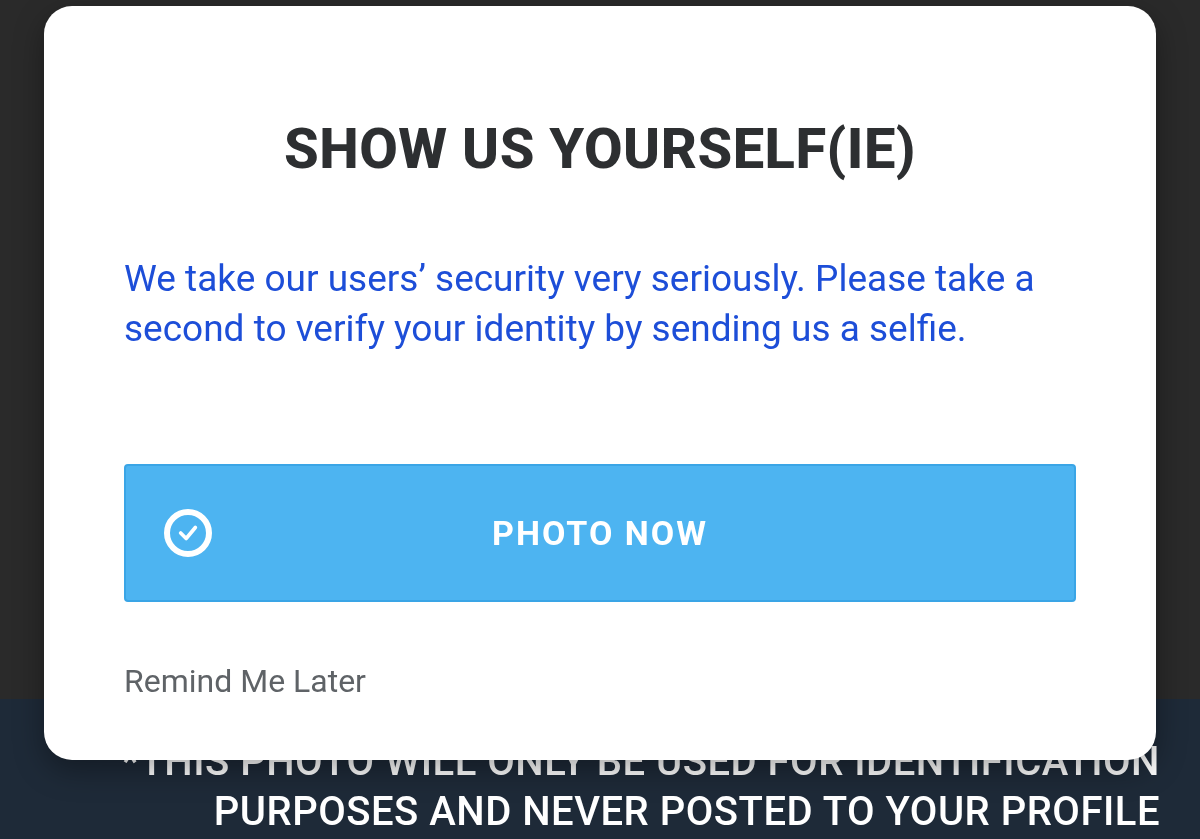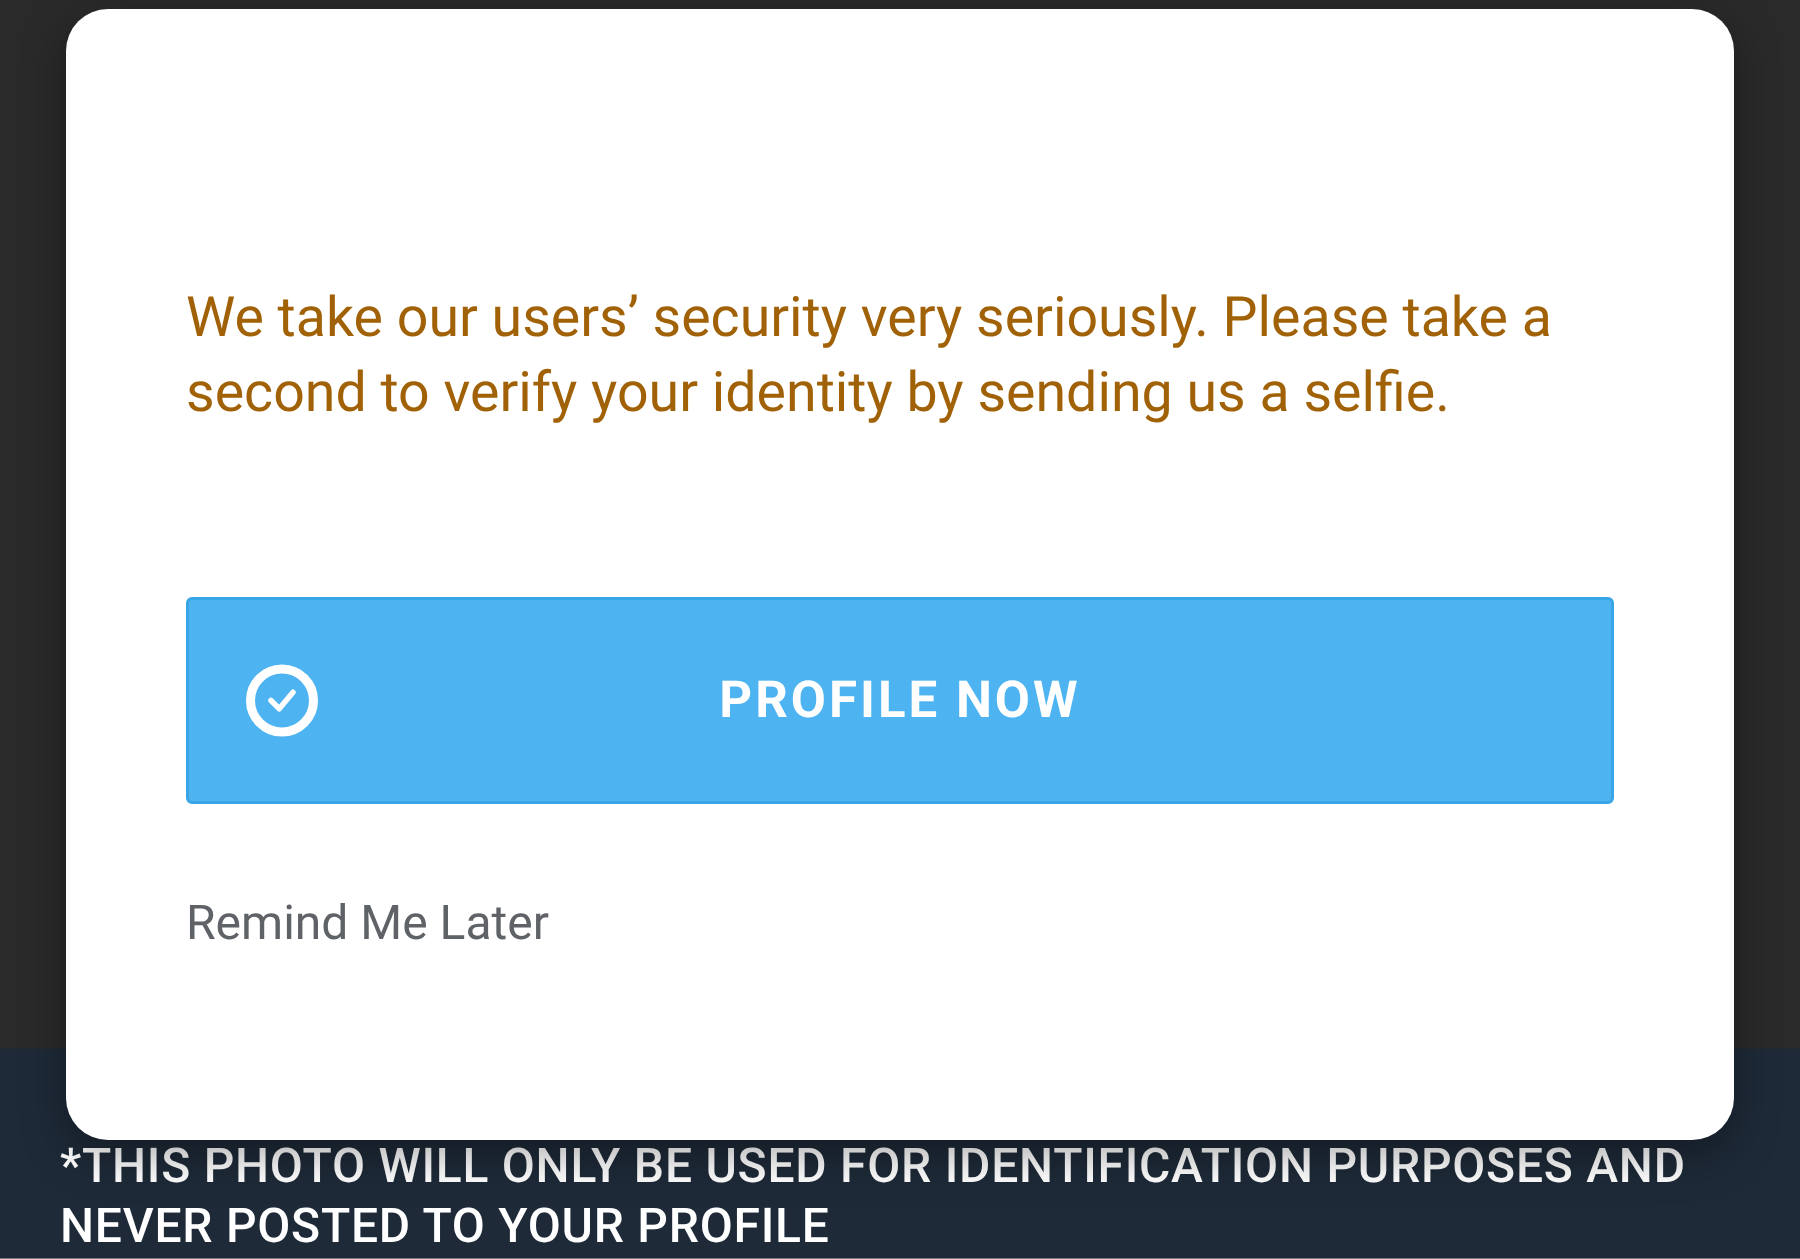--- a/index.html
+++ b/index.html
@@ -36,23 +36,23 @@
       position: absolute;
       background: #6a7580;
     }
     .backdrop-plus::before { left: 23px; top: 4px; width: 4px; height: 42px; }
     .backdrop-plus::after  { top: 23px; left: 4px; height: 4px; width: 42px; }
     .disclaimer {
       position: absolute;
       left: 0; right: 0; bottom: 0;
       padding: 0 40px 2px 40px;
       color: #ffffff;
-      font-size: 32px;
+      font-size: 40px;
       font-weight: 500;
-      text-align: left;
+      text-align: right;
       line-height: 1.25;
       letter-spacing: 0.5px;
     }
     .modal {
       position: absolute;
       left: 44px; right: 44px; top: 6px;
       height: 754px;
       background: #ffffff;
       border-radius: 28px;
       box-shadow: 0 10px 30px rgba(0,0,0,0.35);
@@ -62,21 +62,21 @@
       text-align: center;
       font-size: 56px;
       font-weight: 800;
       color: #2d2f31;
       letter-spacing: 0.5px;
     }
     .modal-body {
       margin-top: 72px;
       font-size: 37px;
       line-height: 1.35;
-      color: #a16207;
+      color: #1d4ed8;
       font-weight: 400;
     }
     .verify-btn {
       position: relative;
       margin-top: 110px;
       width: 100%;
       height: 138px;
       background: #4db4f1;
       border: 2px solid #3aa5e6;
       border-radius: 4px;
@@ -108,25 +108,26 @@
   </style>
 </head>
 <body>
 
 <div class="backdrop-bottom"></div>
 <div class="backdrop-label">Verify Your Account</div>
 <div class="backdrop-plus"></div>
 <div class="disclaimer">*THIS PHOTO WILL ONLY BE USED FOR IDENTIFICATION PURPOSES AND NEVER POSTED TO YOUR PROFILE</div>
 
 <div class="modal">
+  <h1 class="modal-title">SHOW US YOURSELF(IE)</h1>
   <p class="modal-body">We take our users’ security very seriously. Please take a second to verify your identity by sending us a selfie.</p>
 
   <div class="verify-btn">
     <span class="verify-icon">
       <svg width="22" height="22" viewBox="0 0 24 24" fill="none">
         <path d="M4 12 L10 18 L20 6" stroke="#ffffff" stroke-width="4" stroke-linecap="round" stroke-linejoin="round"></path>
       </svg>
     </span>
-    <span>PROFILE NOW</span>
+    <span>PHOTO NOW</span>
   </div>
 
   <div class="remind-link">Remind Me Later</div>
 </div>
 
 </body></html>

